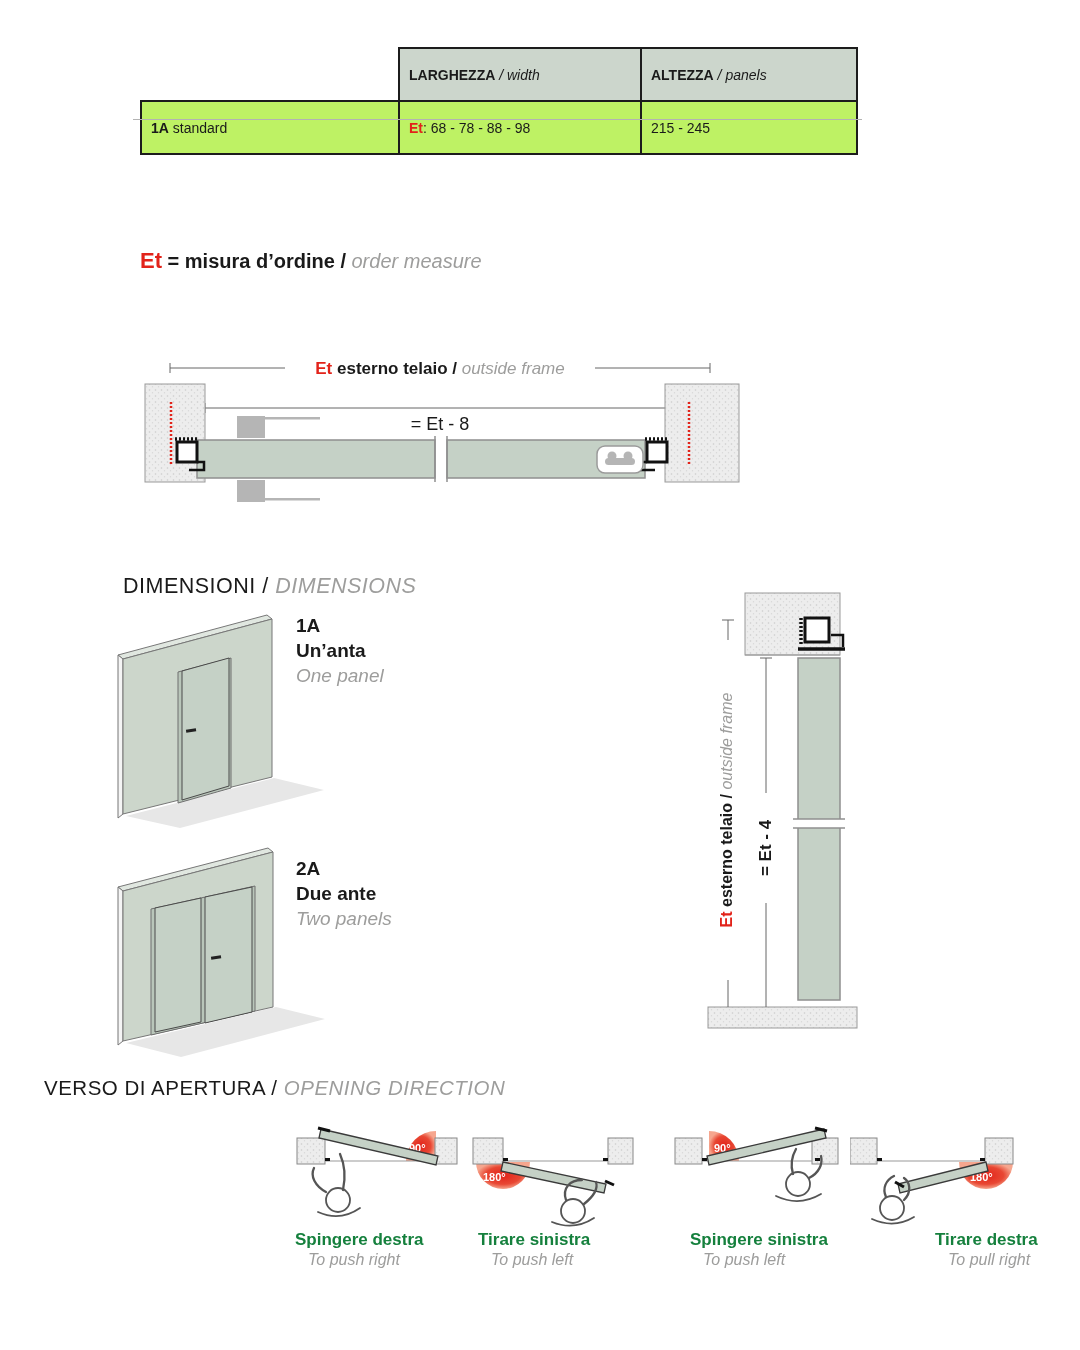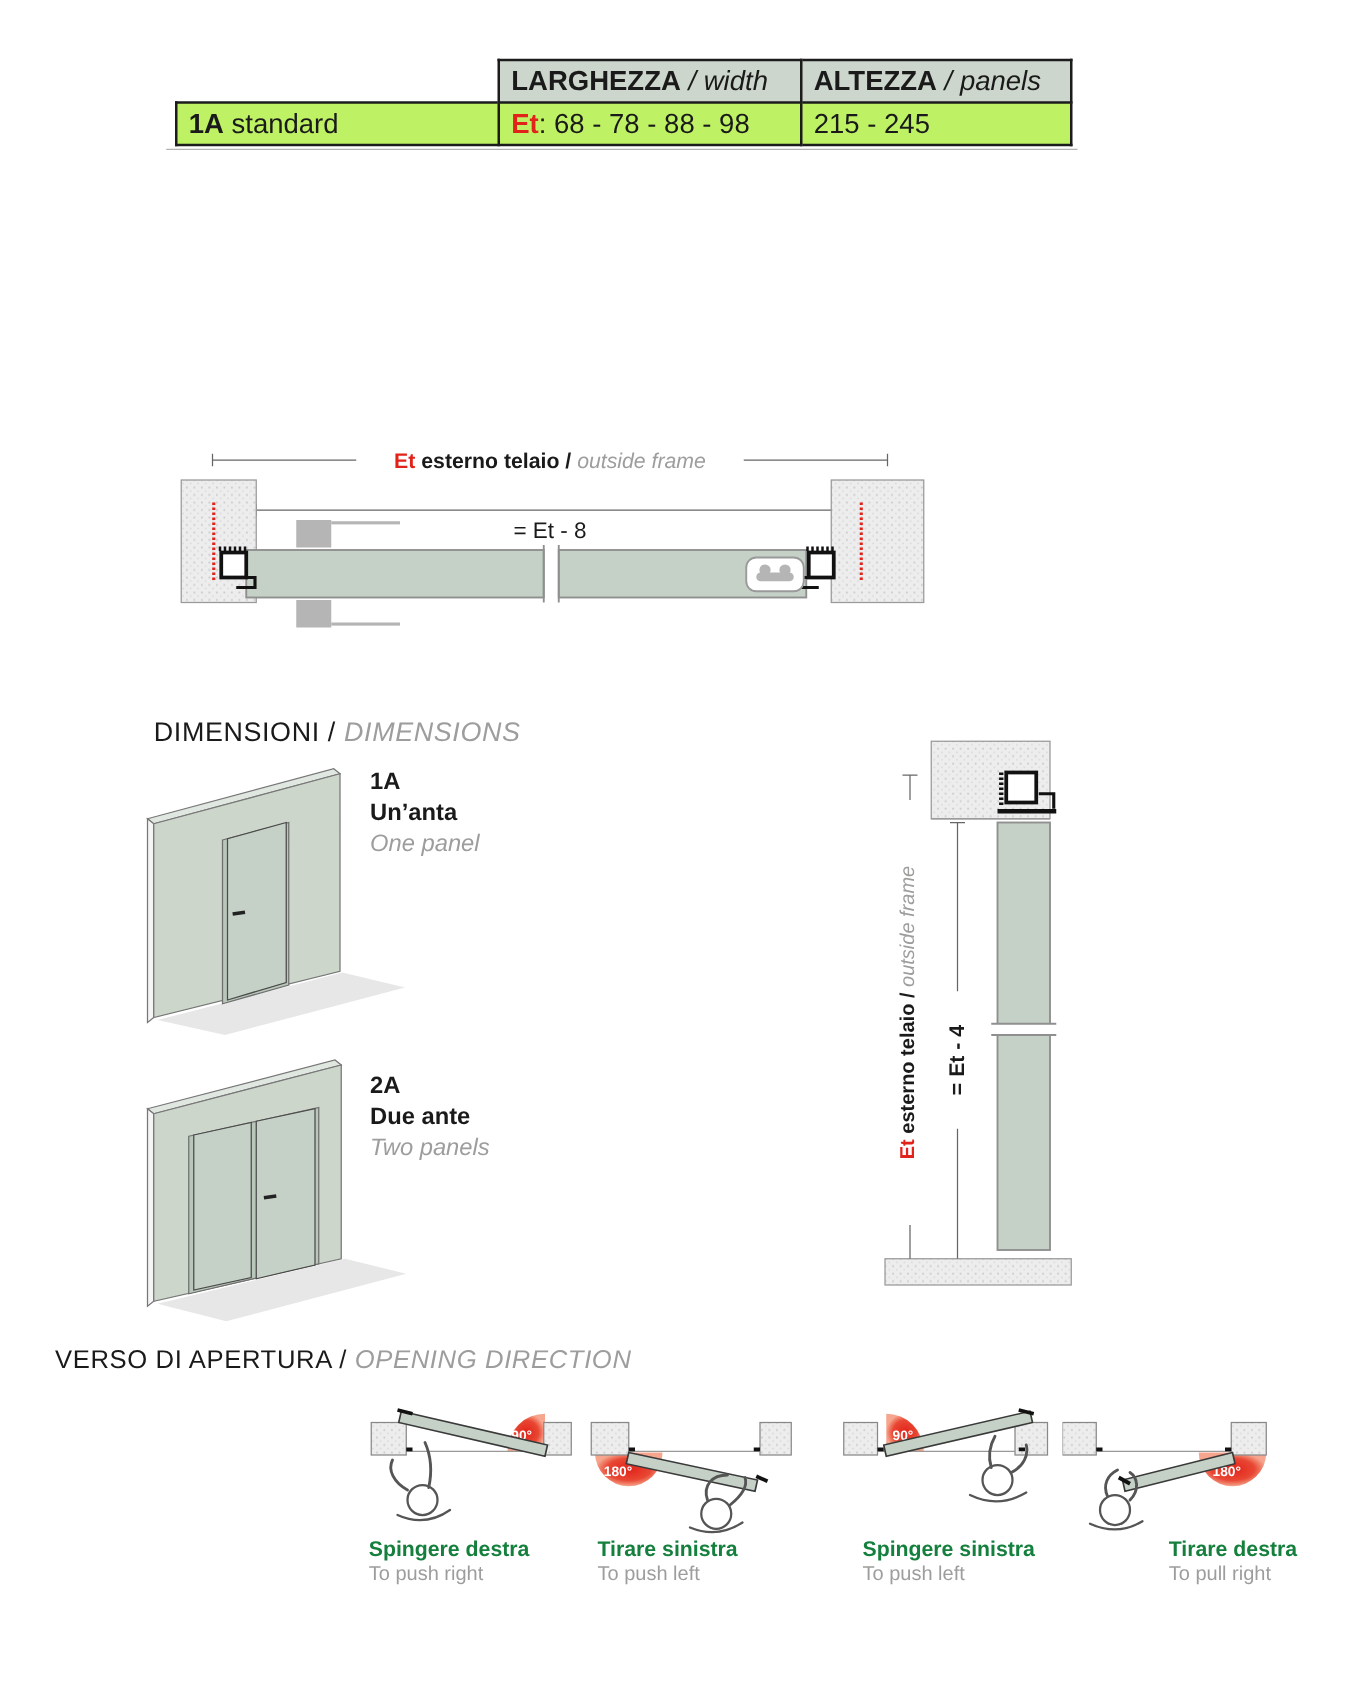--- a/index.html
+++ b/index.html
@@ -5,41 +5,41 @@
   html,body{margin:0;padding:0;background:#fff;}
   .page{position:relative;width:1080px;height:1350px;background:#fff;overflow:hidden;
         font-family:"Liberation Sans",sans-serif;color:#1a1a1a;}
   .abs{position:absolute;}
   .b{font-weight:bold;}
   .gi{font-style:italic;color:#9d9d9c;}
   .red{color:#e2231a;}
   .keep{white-space:pre;}
   
   table.spec{position:absolute;left:140px;top:47px;border-collapse:collapse;table-layout:fixed;}
-  table.spec td,table.spec th{font-size:22px;padding:3px 9px;height:25px;text-align:left;vertical-align:middle;}
+  table.spec td,table.spec th{font-size:14px;padding:13px 9px;height:25px;text-align:left;vertical-align:middle;}
   .th-cell{background:#ccd6cc;border:2px solid #1c1c1c;font-weight:bold;}
   .th-cell .gi{color:#1a1a1a;font-weight:normal;}
   .td-cell{background:#bef264;border:2px solid #1c1c1c;font-weight:normal;}
   .no-cell{border:none;background:#fff;}
   .table-rule{position:absolute;left:133px;top:119px;width:729px;height:1px;background:#b3b3b3;}
   
   .legend{position:absolute;left:140px;top:248px;font-size:20px;}
   .legend .red{font-size:22px;}
   
   .hlabel{position:absolute;height:21px;background:#fff;display:flex;align-items:center;justify-content:center;font-size:17px;}
   .vlabel{position:absolute;height:22px;background:#fff;display:flex;align-items:center;justify-content:center;
           font-size:16px;transform:rotate(-90deg);}
   
   .h-dim{position:absolute;left:123px;top:574px;font-size:21.5px;letter-spacing:.5px;}
   .h-verso{position:absolute;left:44px;top:1076px;font-size:20.5px;letter-spacing:.5px;}
   
   .door-label{position:absolute;font-size:19px;line-height:25px;}
   .diag-label{position:absolute;}
   .dl-it{font-size:17px;font-weight:bold;color:#15803d;}
-  .dl-en{font-size:16px;color:#9d9d9c;margin-top:1px;}
+  .dl-en{font-size:16px;font-style:italic;color:#9d9d9c;margin-top:1px;margin-left:13px;}
   svg{display:block;}
   svg text{font-family:"Liberation Sans",sans-serif;}
 </style>
 </head>
 <body>
 
 <div class="page">
 
   <table class="spec">
     <tbody>
@@ -50,20 +50,23 @@
     </tr>
     <tr>
       <td class="td-cell"><span class="b">1A</span><span class="keep"> standard</span></td>
       <td class="td-cell"><span class="b red">Et</span><span class="keep">: 68 - 78 - 88 - 98</span></td>
       <td class="td-cell"><span>215 - 245</span></td>
     </tr>
   </tbody>
     </table>
   <div class="table-rule"></div>
 
+  <div class="legend">
+    <span class="b red">Et</span><span class="b keep"> = misura d’ordine /</span><span class="gi keep"> order measure</span>
+  </div>
 
   <svg class="abs" style="left:142px;top:352px" width="600" height="160" viewBox="0 0 600 160">
     <defs>
       <pattern id="speckle" width="6" height="6" patternUnits="userSpaceOnUse">
         <rect width="6" height="6" fill="#ededed"></rect>
         <circle cx="1.5" cy="2" r="0.8" fill="#cccccc"></circle>
         <circle cx="4.5" cy="4.8" r="0.7" fill="#d8d8d8"></circle>
       </pattern>
       <radialGradient id="redarc">
         <stop offset="0" stop-color="#e2231a"></stop>

